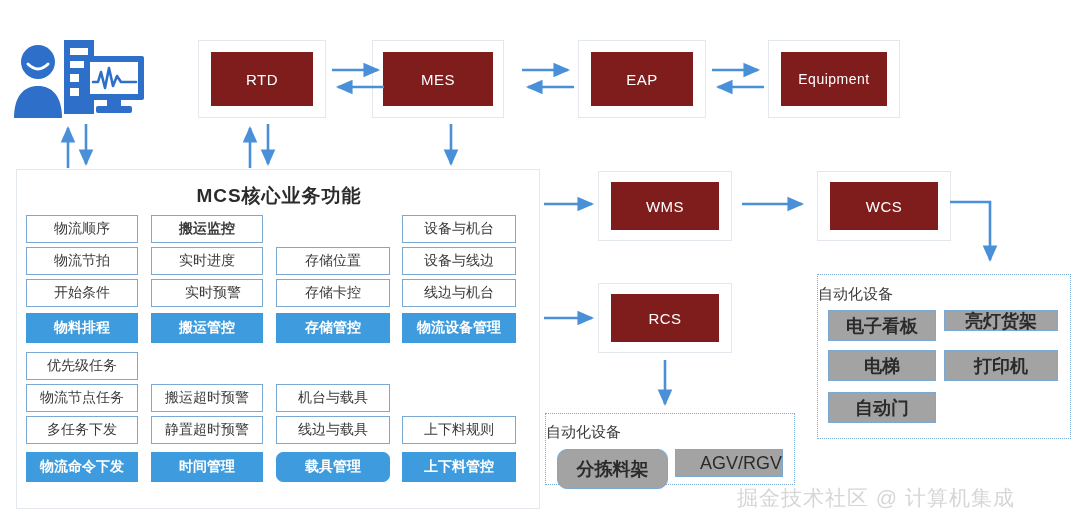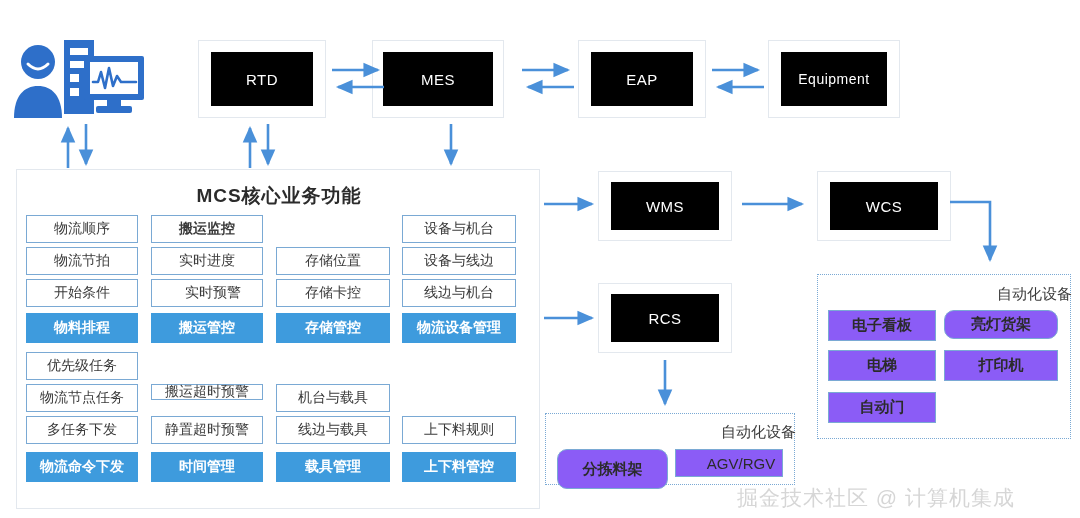--- a/index.html
+++ b/index.html
@@ -18,21 +18,21 @@
 
   
   .sys-frame{
     border:1px solid #e3e8ee;
     background:#ffffff;
     display:flex;
     align-items:center;
     justify-content:center;
   }
   .sys-box{
-    background:#000000;
+    background:#7f1d1d;
     color:#ffffff;
     display:flex;
     align-items:center;
     justify-content:center;
     font-size:15px;
     letter-spacing:.5px;
     width:100%;
     height:100%;
   }
   .sys-box.small{font-size:14px;}
@@ -66,29 +66,29 @@
     color:#ffffff;
     font-weight:bold;
   }
 
   
   .auto-group{
     border:1px dotted #7aa9d4;
     background:#ffffff;
   }
   .auto-title{
-    text-align:right;
+    text-align:left;
     font-size:15px;
     color:#3a3a3a;
   }
   .auto-cell{
     border:1px solid #7aa9d4;
-    background:#8b5cf6;
+    background:#a3a3a3;
     color:#2b2b2b;
-    font-size:15px;
+    font-size:18px;
     font-weight:bold;
     display:flex;
     align-items:center;
     justify-content:center;
     box-sizing:border-box;
     white-space:nowrap;
   }
   .auto-cell.plain{font-weight:normal;padding-left:24px;}
 
   
@@ -205,30 +205,30 @@
 
   <div class="abs cell" style="left:26px;top:352px;width:112px;height:28px;">优先级任务</div>
   <div class="abs cell" style="left:26px;top:384px;width:112px;height:28px;">物流节点任务</div>
   <div class="abs cell" style="left:26px;top:416px;width:112px;height:28px;">多任务下发</div>
   <div class="abs cell hl" style="left:26px;top:452px;width:112px;height:30px;">物流命令下发</div>
 
   <div class="abs cell" style="left:151px;top:215px;width:112px;height:28px;font-weight:bold;">搬运监控</div>
   <div class="abs cell" style="left:151px;top:247px;width:112px;height:28px;">实时进度</div>
   <div class="abs cell" style="left:151px;top:279px;width:112px;height:28px;padding-left:12px;">实时预警</div>
   <div class="abs cell hl" style="left:151px;top:313px;width:112px;height:30px;">搬运管控</div>
-  <div class="abs cell" style="left:151px;top:384px;width:112px;height:16px;">搬运超时预警</div>
+  <div class="abs cell" style="left:151px;top:384px;width:112px;height:28px;">搬运超时预警</div>
   <div class="abs cell" style="left:151px;top:416px;width:112px;height:28px;">静置超时预警</div>
   <div class="abs cell hl" style="left:151px;top:452px;width:112px;height:30px;">时间管理</div>
 
   <div class="abs cell" style="left:276px;top:247px;width:114px;height:28px;">存储位置</div>
   <div class="abs cell" style="left:276px;top:279px;width:114px;height:28px;">存储卡控</div>
   <div class="abs cell hl" style="left:276px;top:313px;width:114px;height:30px;">存储管控</div>
   <div class="abs cell" style="left:276px;top:384px;width:114px;height:28px;">机台与载具</div>
   <div class="abs cell" style="left:276px;top:416px;width:114px;height:28px;">线边与载具</div>
-  <div class="abs cell hl" style="left:276px;top:452px;width:114px;height:30px;">载具管理</div>
+  <div class="abs cell hl" style="left:276px;top:452px;width:114px;height:30px;border-radius:7px;">载具管理</div>
 
   <div class="abs cell" style="left:402px;top:215px;width:114px;height:28px;">设备与机台</div>
   <div class="abs cell" style="left:402px;top:247px;width:114px;height:28px;text-align:center;">设备与线边</div>
   <div class="abs cell" style="left:402px;top:279px;width:114px;height:28px;">线边与机台</div>
   <div class="abs cell hl" style="left:402px;top:313px;width:114px;height:30px;">物流设备管理</div>
   <div class="abs cell" style="left:402px;top:416px;width:114px;height:28px;">上下料规则</div>
   <div class="abs cell hl" style="left:402px;top:452px;width:114px;height:30px;">上下料管控</div>
 
   <div class="abs" style="left:542px;top:190px;width:60px;height:28px;">
     <svg width="60" height="28" viewBox="0 0 60 28">
@@ -275,20 +275,20 @@
   <div class="abs auto-group" style="left:545px;top:413px;width:250px;height:72px;">
     <div class="auto-title abs" style="left:0;top:9px;width:250px;">自动化设备</div>
   </div>
   <div class="abs auto-cell" style="left:557px;top:449px;width:111px;height:40px;border-radius:10px;">分拣料架</div>
   <div class="abs auto-cell plain" style="left:675px;top:449px;width:108px;height:28px;">AGV/RGV</div>
 
   <div class="abs auto-group" style="left:817px;top:274px;width:254px;height:165px;">
     <div class="auto-title abs" style="left:0;top:10px;width:254px;">自动化设备</div>
   </div>
   <div class="abs auto-cell" style="left:828px;top:310px;width:108px;height:31px;">电子看板</div>
-  <div class="abs auto-cell" style="left:944px;top:310px;width:114px;height:29px;border-radius:10px;">亮灯货架</div>
+  <div class="abs auto-cell" style="left:944px;top:310px;width:114px;height:21px;">亮灯货架</div>
   <div class="abs auto-cell" style="left:828px;top:350px;width:108px;height:31px;">电梯</div>
   <div class="abs auto-cell" style="left:944px;top:350px;width:114px;height:31px;">打印机</div>
   <div class="abs auto-cell" style="left:828px;top:392px;width:108px;height:31px;">自动门</div>
 
   <div class="abs watermark" style="left:737px;top:484px;">掘金技术社区 @ 计算机集成</div>
 
 </div>
 
 </body></html>

